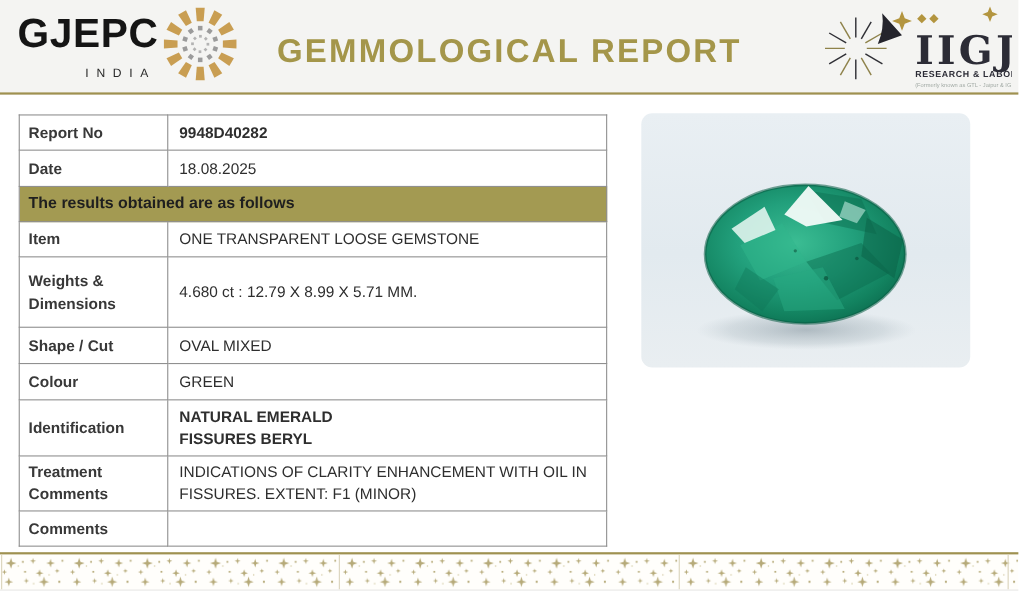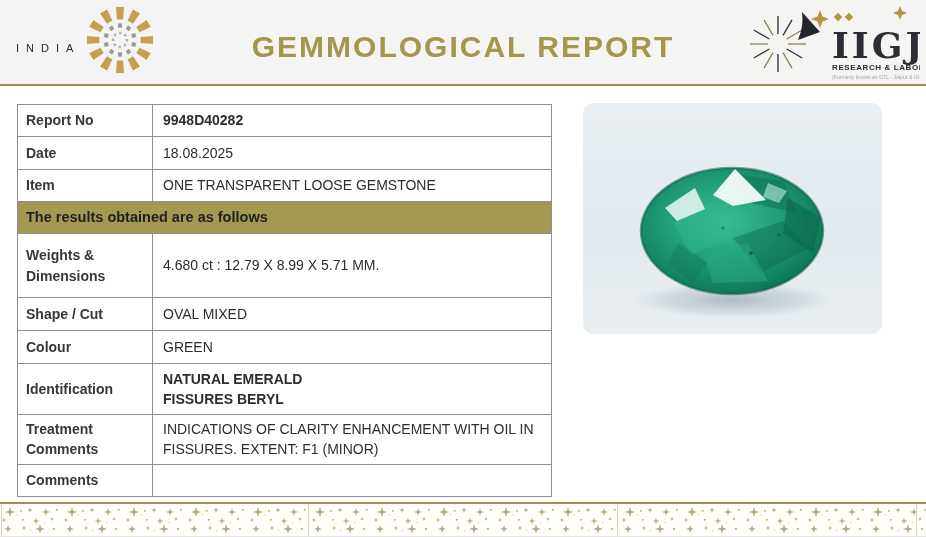--- a/index.html
+++ b/index.html
@@ -49,20 +49,21 @@
     border-top:2px solid #9f9150;background:#fffefb;
     border-bottom:1px solid #e3e3e3;box-sizing:border-box;
   }
 </style>
 </head>
 <body>
 
 <div class="header">
   <div class="gjepc">
     <div class="gjepc-text">
+      <span class="gjepc-name">GJEPC</span>
       <span class="gjepc-sub">INDIA</span>
     </div>
     <span>
       <svg width="68" height="68" viewBox="0 0 66 66">
         <g fill="#c99e52">
           <g id="spoke">
               <path d="M29,1 L37,1 L36,13 L30,13 Z"></path>
             </g>
           <use href="#spoke" transform="rotate(30 33 33)"></use>
           <use href="#spoke" transform="rotate(60 33 33)"></use>
@@ -145,25 +146,25 @@
   <tbody>
       <tr class="h32">
     <td class="lbl">Report No</td>
     <td class="v-bold">9948D40282</td>
   </tr>
   <tr class="h33">
     <td class="lbl">Date</td>
     <td>18.08.2025</td>
   </tr>
   <tr class="h32">
+    <td class="banner" colspan="2">The results obtained are as follows</td>
+  </tr>
+  <tr class="h32">
     <td class="lbl">Item</td>
     <td>ONE TRANSPARENT LOOSE GEMSTONE</td>
-  </tr>
-  <tr class="h32">
-    <td class="banner" colspan="2">The results obtained are as follows</td>
   </tr>
   <tr class="h52">
     <td class="lbl">Weights &amp; Dimensions</td>
     <td>4.680 ct : 12.79 X 8.99 X 5.71 MM.</td>
   </tr>
   <tr class="h33">
     <td class="lbl">Shape / Cut</td>
     <td>OVAL MIXED</td>
   </tr>
   <tr class="h33">

